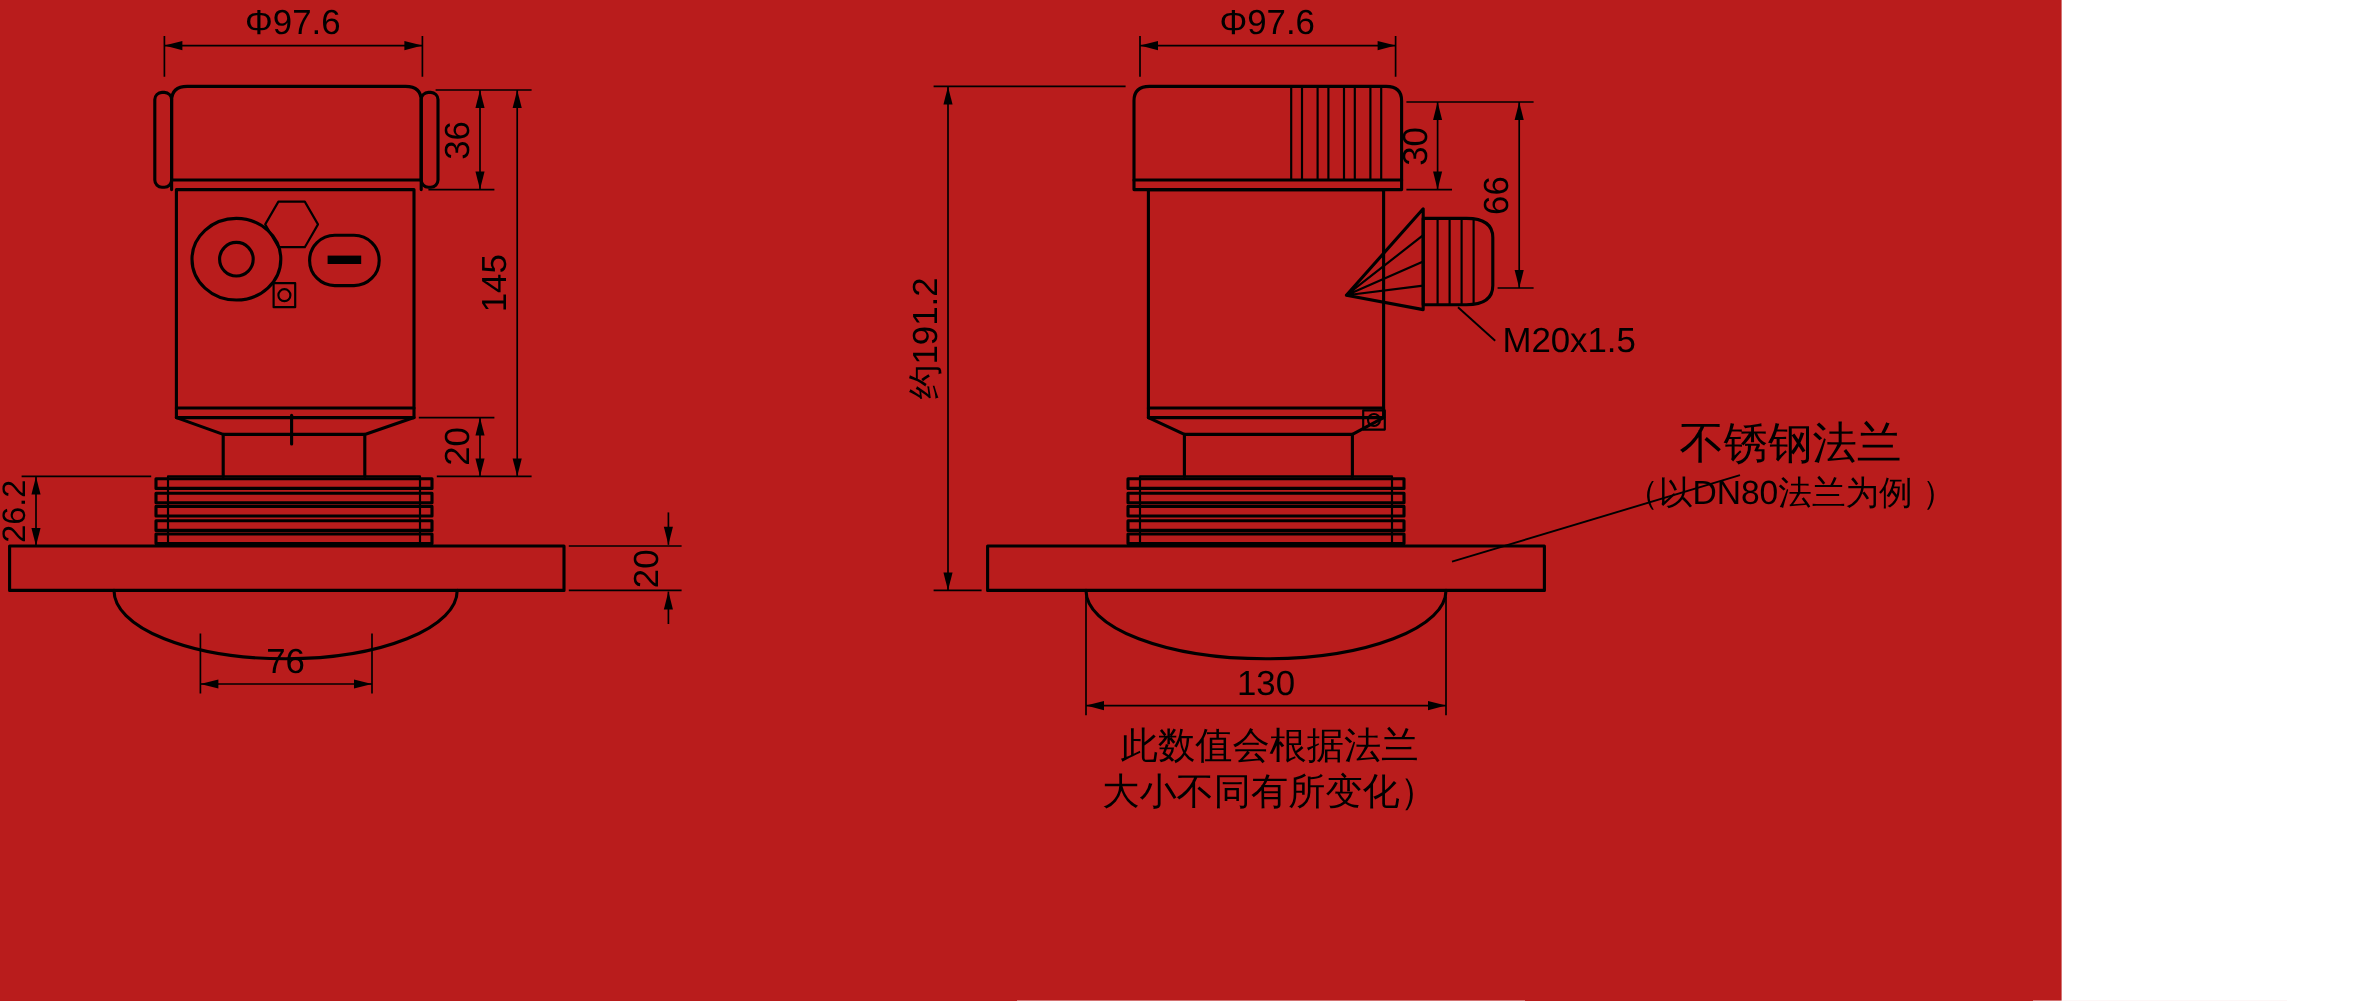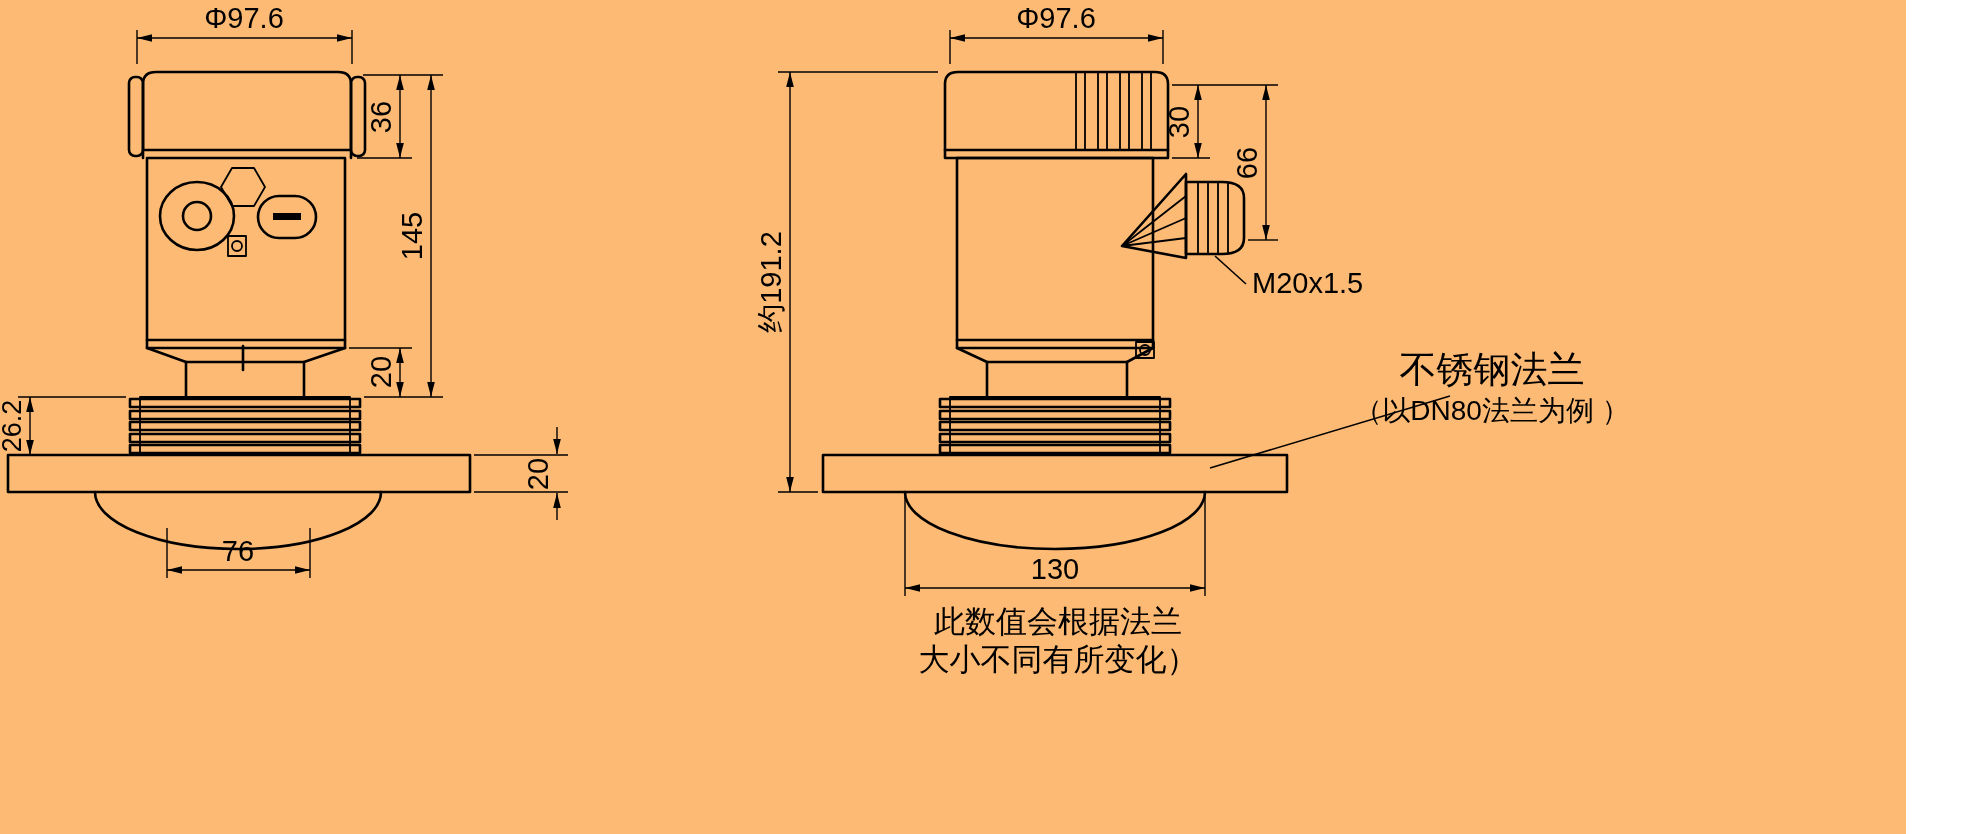--- a/index.html
+++ b/index.html
@@ -1,16 +1,16 @@
 <!DOCTYPE html>
 <html><head>
 <meta charset="utf-8">
 <style>
   html,body{margin:0;padding:0;background:#ffffff;}
-  .canvas{width:1906px;height:834px;background:#fdba74;position:relative;overflow:hidden;}
+  .canvas{width:1718px;height:834px;background:#b91c1c;position:relative;overflow:hidden;}
   svg{display:block;}
   svg text{font-family:"Liberation Sans","DejaVu Sans",sans-serif;fill:#000;}
   .obj{fill:none;stroke:#000;stroke-width:2.6;stroke-linecap:round;stroke-linejoin:round;}
   .obj-thin{fill:none;stroke:#000;stroke-width:1.8;stroke-linecap:round;stroke-linejoin:round;}
   .dim{fill:none;stroke:#000;stroke-width:1.4;}
   .leader{fill:none;stroke:#000;stroke-width:1.6;}
   .dtxt{font-size:29px;}
   .dtxt-sm{font-size:27px;}
   .cjk{font-size:31px;}
   .cjk-lg{font-size:37px;}

